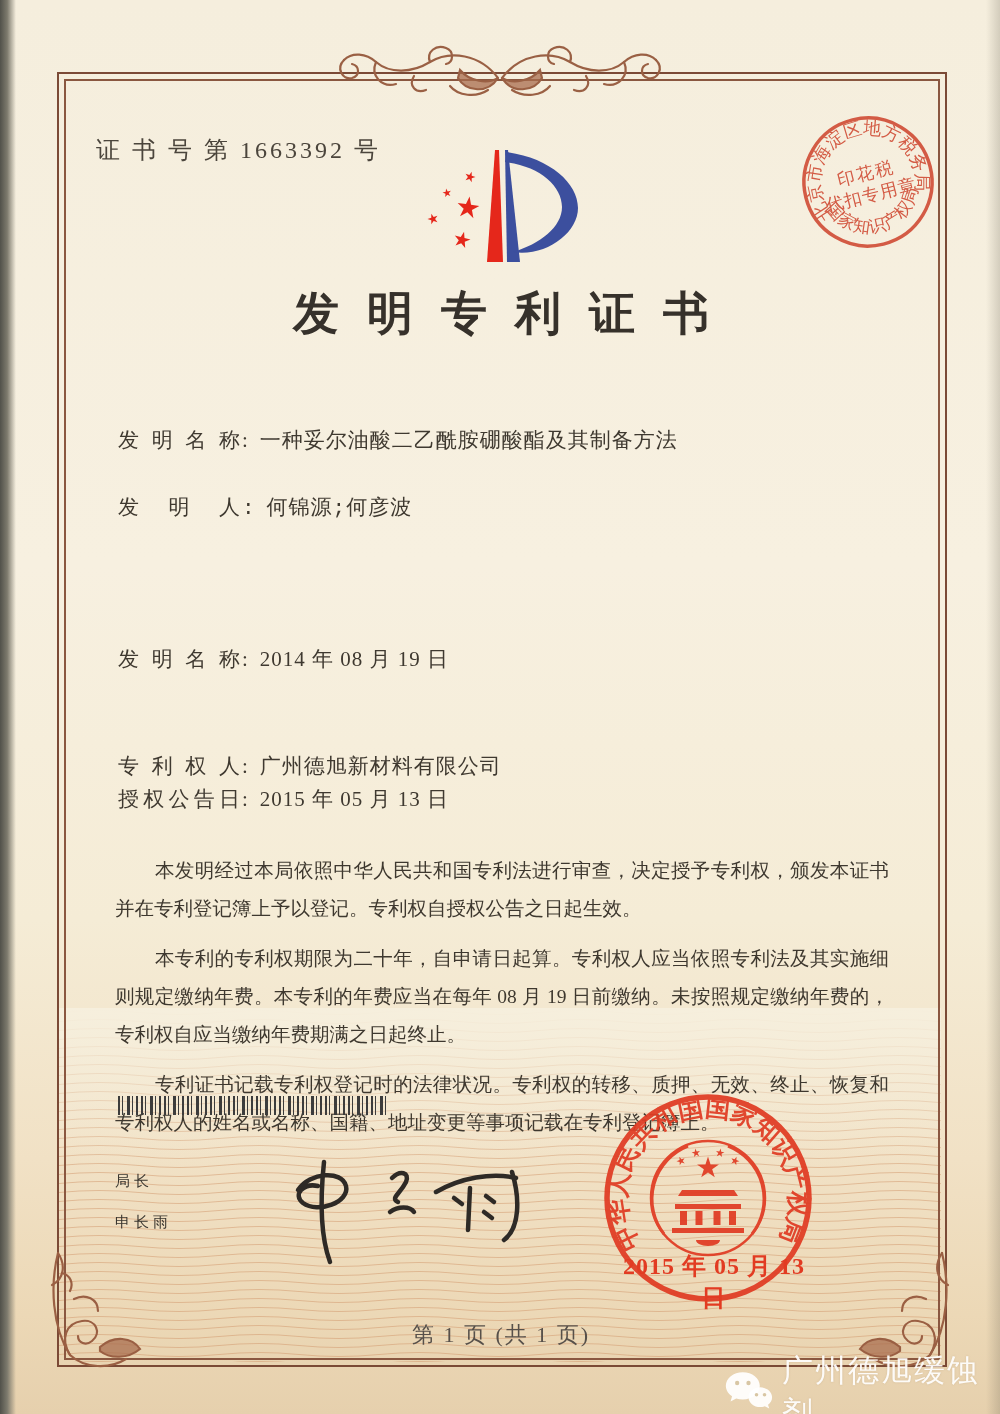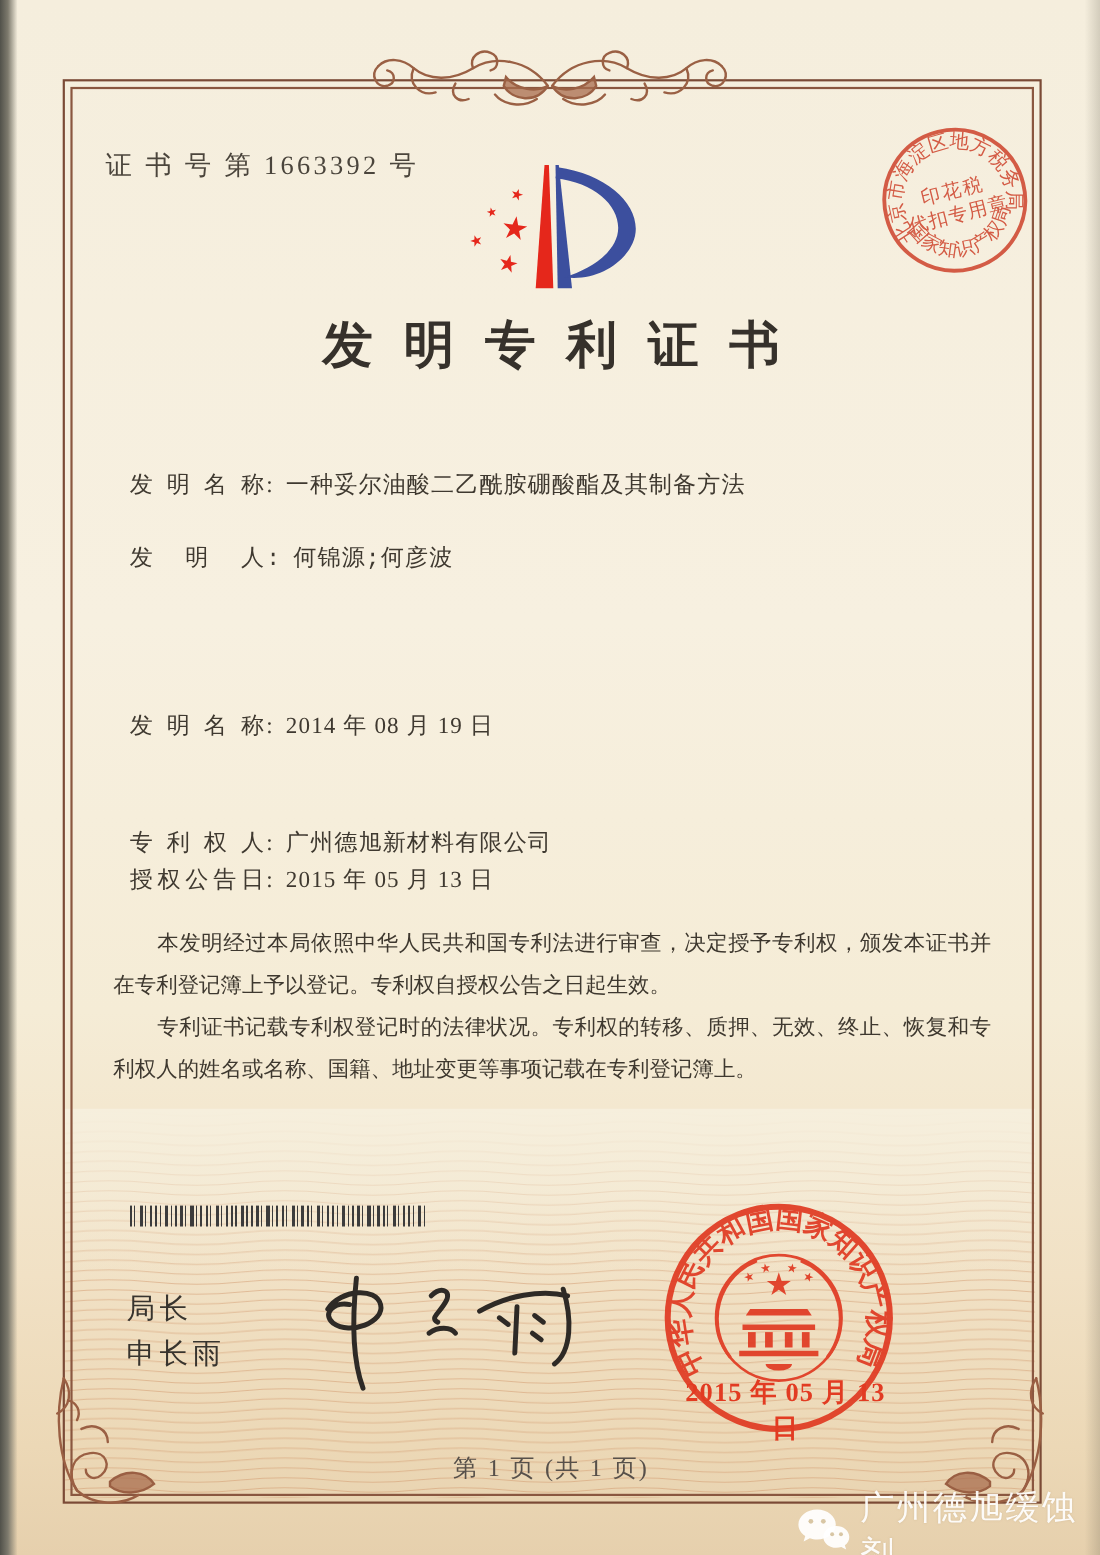--- a/index.html
+++ b/index.html
@@ -20,29 +20,29 @@
   #frame-inner{left:64px;top:79px;width:872px;height:1277px;border:2px solid #8a5740;}
   
   #cert-number{left:96px;top:134px;font-size:24px;letter-spacing:3px;color:#4b453c;}
   #page-title{left:57px;top:283px;width:888px;text-align:center;font-size:46px;
     letter-spacing:28px;text-indent:28px;color:#36312b;font-weight:600;}
   .field-row{left:118px;width:780px;font-size:21px;color:#3f3930;white-space:nowrap;}
   .field-label{display:inline-block;width:122px;text-align:justify;text-align-last:justify;vertical-align:bottom;}
   .field-colon{display:inline-block;margin:0 12px 0 2px;}
   .field-value{letter-spacing:1px;}
   #paragraphs{left:103px;top:840px;width:798px;font-size:19.5px;line-height:38px;text-align:justify;color:#3e382f;}
-  #paragraphs p{margin:0;text-indent:2.05em;}
+  #paragraphs p{margin:12px;text-indent:2.05em;}
   #barcode{left:118px;top:1096px;width:270px;height:19px;
     background:repeating-linear-gradient(90deg,
       #3c3c3c 0 2px,rgba(0,0,0,0) 2px 4px,
       #3c3c3c 4px 5px,rgba(0,0,0,0) 5px 9px,
       #3c3c3c 9px 12px,rgba(0,0,0,0) 12px 14px,
       #3c3c3c 14px 15px,rgba(0,0,0,0) 15px 18px,
       #3c3c3c 18px 20px,rgba(0,0,0,0) 20px 23px);}
-  #signer-title,#signer-name{left:115px;font-size:26px;color:#38342e;
+  #signer-title,#signer-name{left:115px;font-size:15px;color:#38342e;
     font-family:Liberation Mono, monospace;letter-spacing:4px;}
   #signer-title{top:1172px;}
   #signer-name{top:1213px;}
   #seal-date{left:616px;top:1250px;width:196px;text-align:center;font-size:24px;font-weight:700;
     color:#e23b22;letter-spacing:1px;font-family:"Liberation Serif","DejaVu Serif",serif;}
   #page-footer{left:57px;top:1320px;width:888px;text-align:center;font-size:22px;
     letter-spacing:2px;color:#57504a;font-family:Liberation Serif, serif;}
   
   #wave-fade{left:59px;top:1008px;width:882px;height:160px;
     background:linear-gradient(180deg,#f6efdd 0%,rgba(246,239,221,.55) 45%,rgba(246,239,221,0) 100%);}
@@ -167,20 +167,21 @@
   </div>
   <div class="abs field-row" style="top:752px;">
     <span class="field-label">专利权人</span><span class="field-colon">:</span><span class="field-value">广州德旭新材料有限公司</span>
   </div>
   <div class="abs field-row" style="top:742px;margin-top:43px;">
     <span class="field-label">授权公告日</span><span class="field-colon">:</span><span class="field-value">2015 年 05 月 13 日</span>
   </div>
 
   <div class="abs" id="paragraphs">
     <p>本发明经过本局依照中华人民共和国专利法进行审查，决定授予专利权，颁发本证书并在专利登记簿上予以登记。专利权自授权公告之日起生效。</p>
+    <p>本专利的专利权期限为二十年，自申请日起算。专利权人应当依照专利法及其实施细则规定缴纳年费。本专利的年费应当在每年 08 月 19 日前缴纳。未按照规定缴纳年费的，专利权自应当缴纳年费期满之日起终止。</p>
     <p>专利证书记载专利权登记时的法律状况。专利权的转移、质押、无效、终止、恢复和专利权人的姓名或名称、国籍、地址变更等事项记载在专利登记簿上。</p>
   </div>
 
   <div class="abs" id="barcode"></div>
 
   <div class="abs" id="signer-title">局长</div>
   <div class="abs" id="signer-name">申长雨</div>
 
   <svg class="abs" style="left:280px;top:1140px;" width="260" height="130" viewBox="0 0 260 130">
     <g stroke="#2e2a26" stroke-width="4.5" fill="none" stroke-linecap="round" stroke-linejoin="round">

